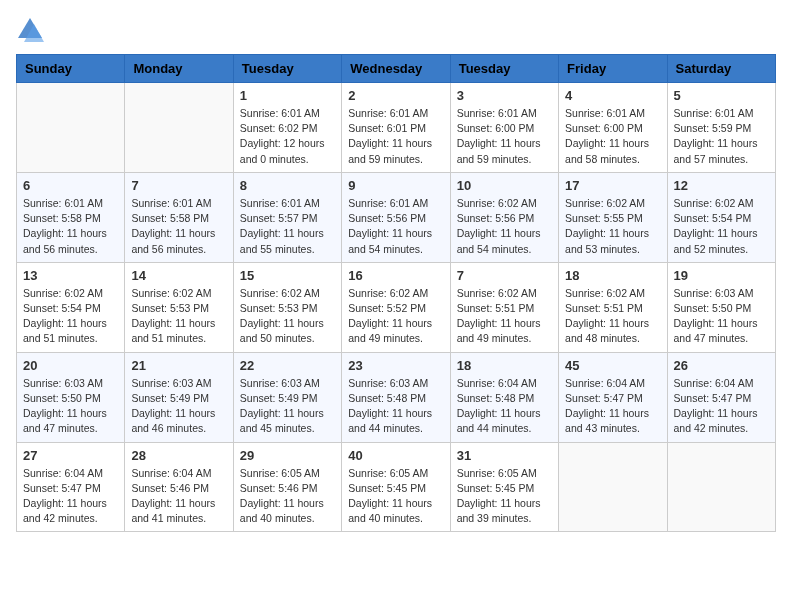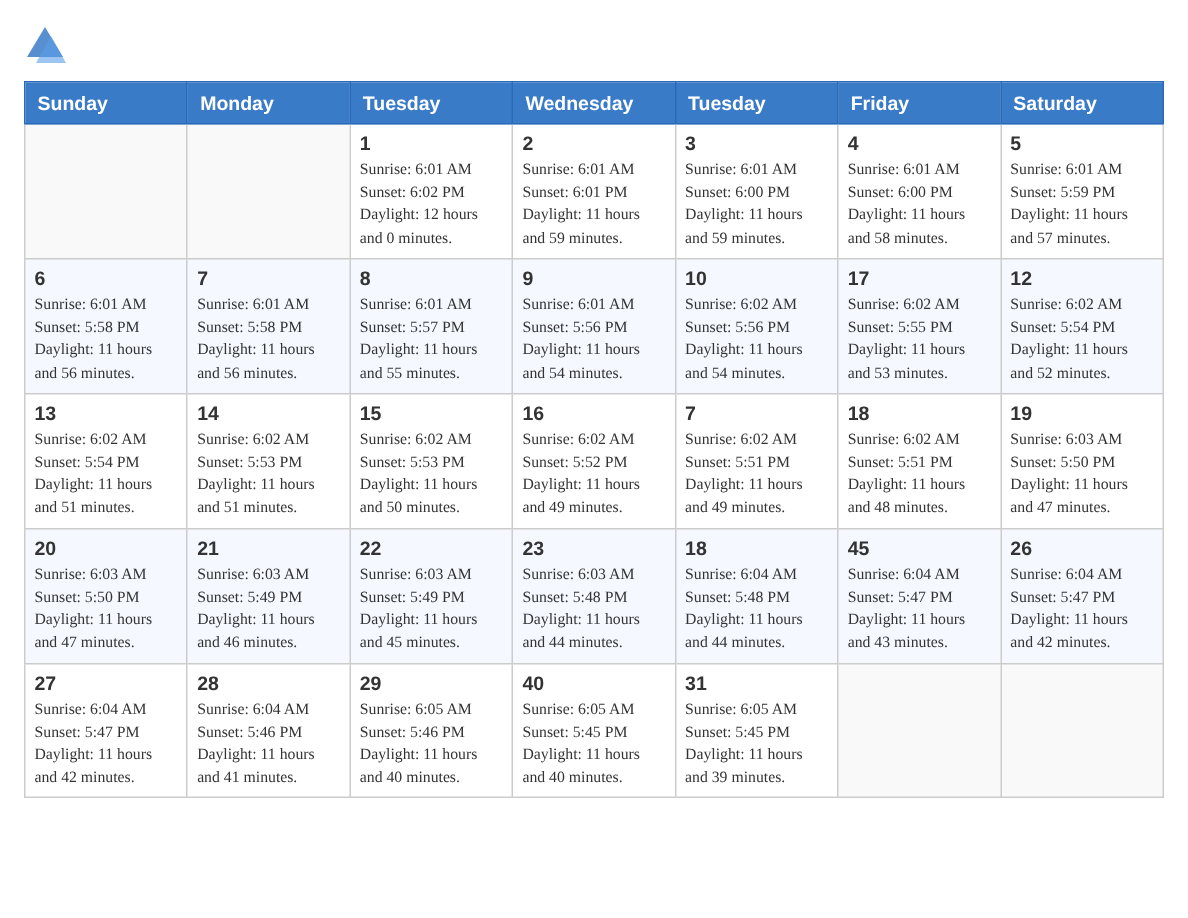--- a/index.html
+++ b/index.html
@@ -47,21 +47,21 @@
       font-size: 16px;
       color: #555;
     }
     .calendar {
       width: 100%;
       border-collapse: collapse;
       border: 1px solid #ccc;
     }
     .calendar th {
       background-color: #3a7bc8;
-      color: #ffffff;
+      color: #000000;
       text-align: left;
       padding: 6px 8px;
       font-size: 13px;
       border: 1px solid #2a6ab8;
     }
     .calendar td {
       vertical-align: top;
       border: 1px solid #ccc;
       padding: 5px 6px;
       width: calc(100% / 7);
@@ -83,21 +83,20 @@
       font-size: 13px;
       font-weight: bold;
       color: #333;
       display: block;
       margin-bottom: 3px;
     }
     .day-info {
       font-size: 10.5px;
       color: #333;
       line-height: 1.45;
-      font-family: Liberation Serif, serif;
     }
   </style>
 </head>
 <body>
 
 <div class="header">
   <div class="logo">
     <svg class="logo-icon" viewBox="0 0 28 28" xmlns="http://www.w3.org/2000/svg">
       <polygon points="14,2 26,22 2,22" fill="#3a7bc8" opacity="0.85"></polygon>
       <polygon points="18,8 28,26 8,26" fill="#5a9ee8" opacity="0.6"></polygon>

